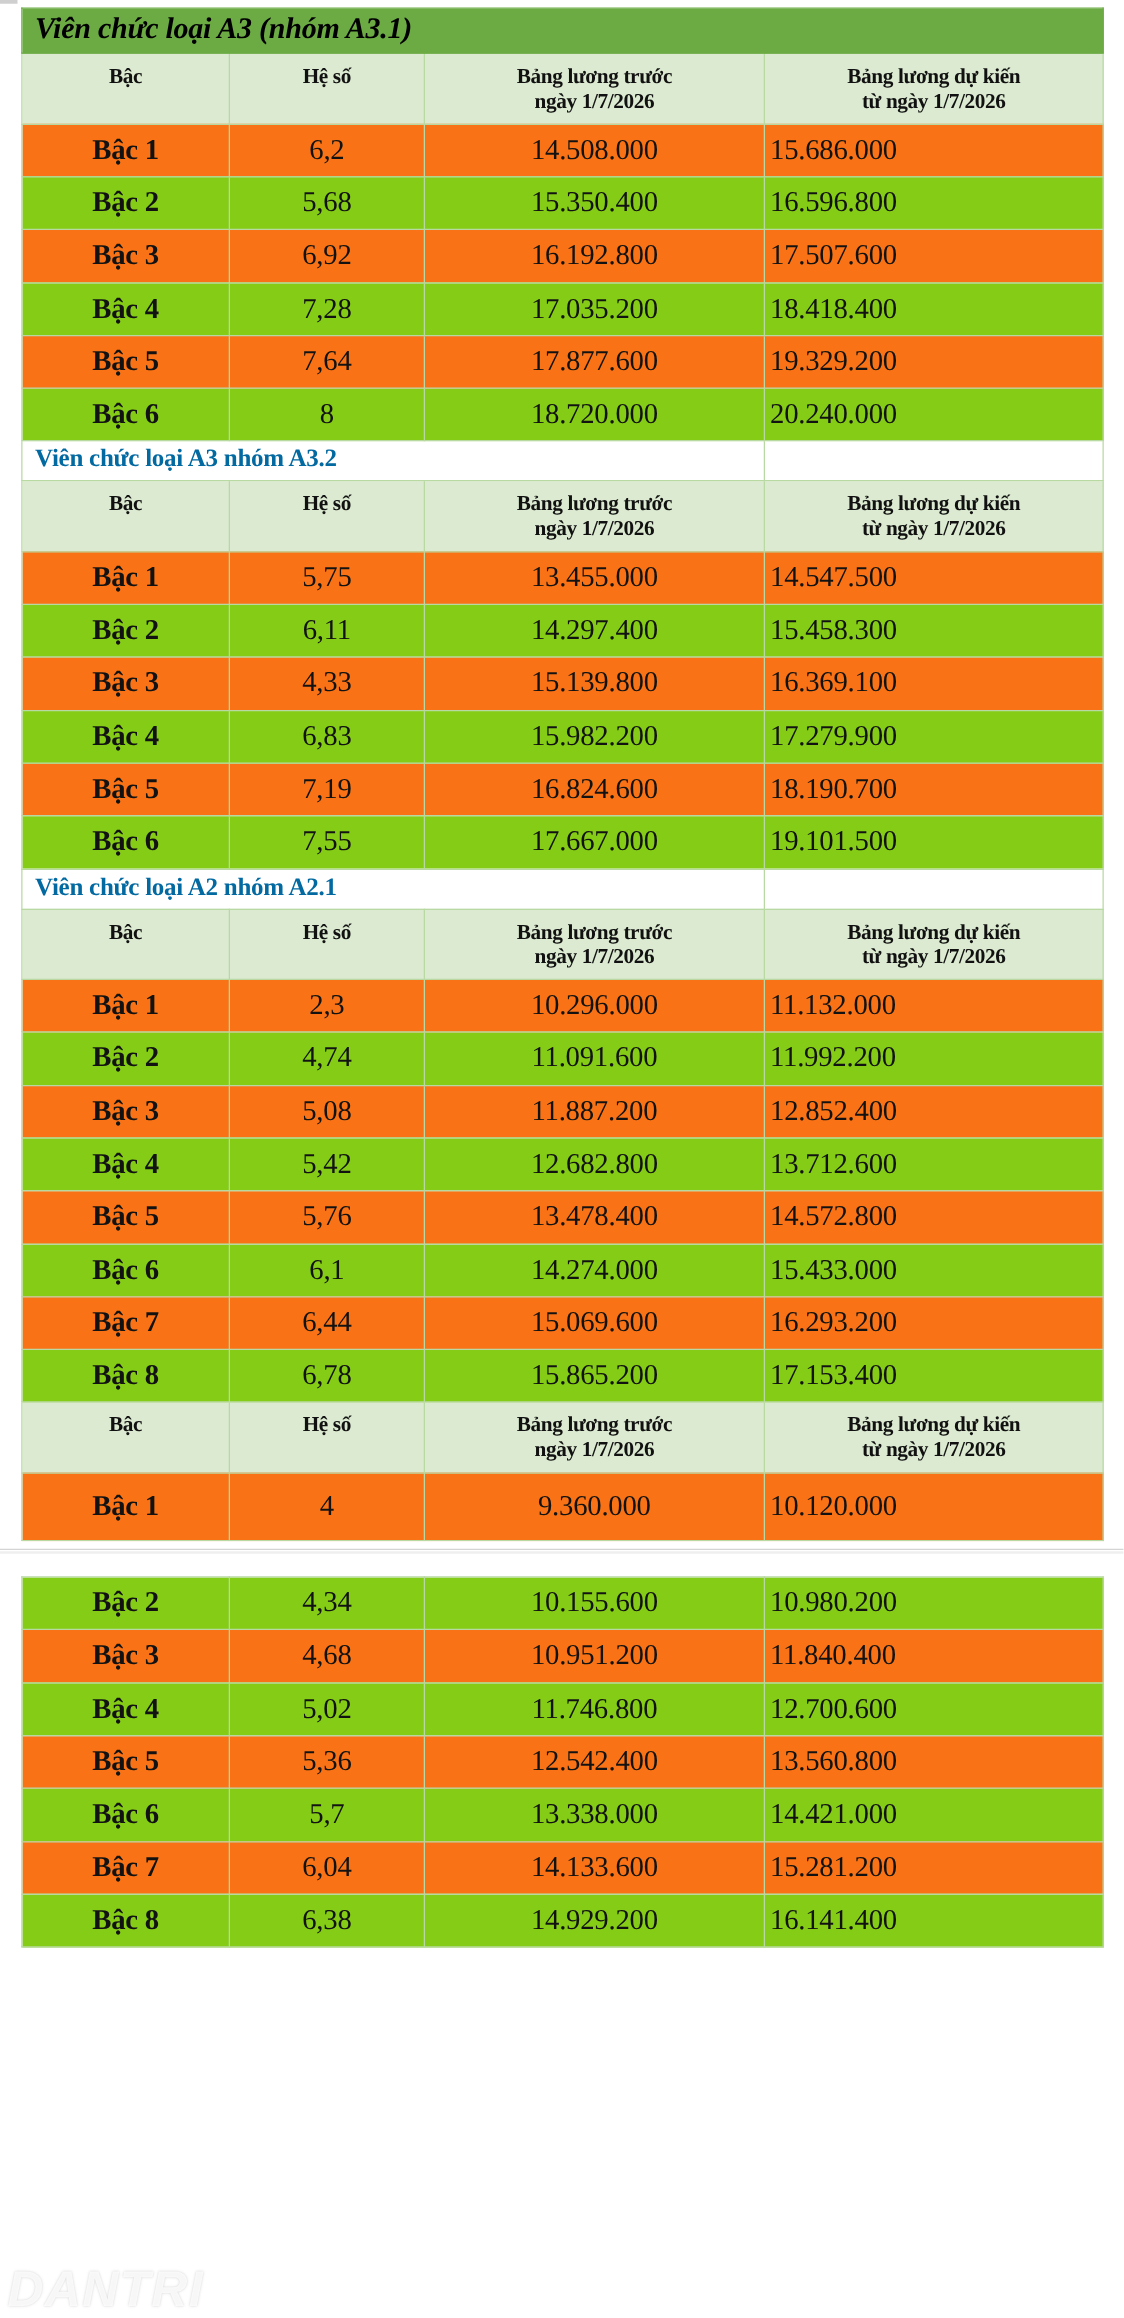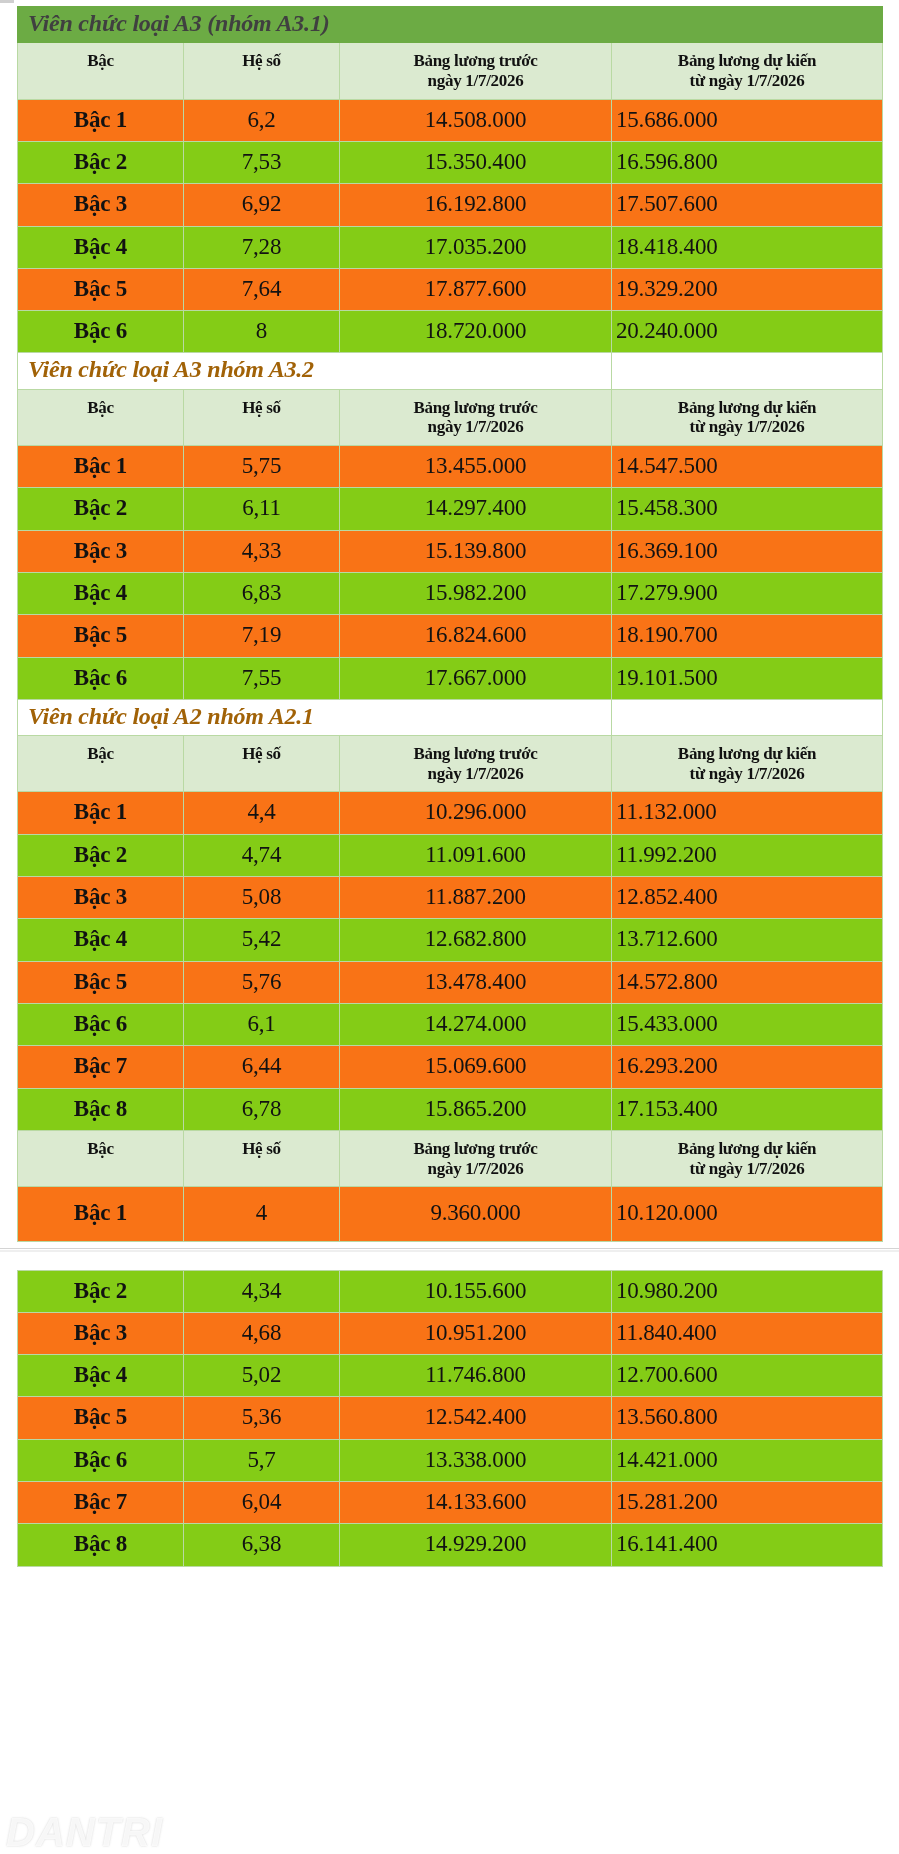--- a/index.html
+++ b/index.html
@@ -32,36 +32,35 @@
   }
   col.c1 { width: 166px; }
   col.c2 { width: 156px; }
   col.c3 { width: 272px; }
   col.c4 { width: 271px; }
 
   
   tr.group-title-green td {
     background: #6cab44;
     border: 1px solid #6cab44;
-    color: #404040;
+    color: #000000;
     font-style: italic;
     font-weight: bold;
     font-size: 24px;
     padding: 4px 0 6px 10px;
     letter-spacing: -0.2px;
     line-height: 1.05;
   }
   tr.group-title-white td.gt-label {
     background: #ffffff;
     border: 1px solid #b9d9a3;
     border-right: 1px solid #b9d9a3;
-    color: #a16207;
-    font-style: italic;
+    color: #0369a1;
     font-weight: bold;
-    font-size: 24px;
+    font-size: 20px;
     padding: 4px 0 6px 10px;
     letter-spacing: -0.2px;
     line-height: 1.05;
   }
   tr.group-title-white td.gt-blank {
     background: #ffffff;
     border: 1px solid #b9d9a3;
   }
 
   
@@ -184,21 +183,21 @@
             </td>
           </tr>
           <tr class="data odd">
             <td class="bac">Bậc 1</td>
             <td class="hs">6,2</td>
             <td class="before">14.508.000</td>
             <td class="after">15.686.000</td>
           </tr>
           <tr class="data even">
             <td class="bac">Bậc 2</td>
-            <td class="hs">7,53</td>
+            <td class="hs">5,68</td>
             <td class="before">15.350.400</td>
             <td class="after">16.596.800</td>
           </tr>
           <tr class="data odd">
             <td class="bac">Bậc 3</td>
             <td class="hs">6,92</td>
             <td class="before">16.192.800</td>
             <td class="after">17.507.600</td>
           </tr>
           <tr class="data even">
@@ -282,21 +281,21 @@
               <div>Bảng lương trước</div>
               <div>ngày 1/7/2026</div>
             </td>
             <td class="two-line">
               <div>Bảng lương dự kiến</div>
               <div>từ ngày 1/7/2026</div>
             </td>
           </tr>
           <tr class="data odd">
             <td class="bac">Bậc 1</td>
-            <td class="hs">4,4</td>
+            <td class="hs">2,3</td>
             <td class="before">10.296.000</td>
             <td class="after">11.132.000</td>
           </tr>
           <tr class="data even">
             <td class="bac">Bậc 2</td>
             <td class="hs">4,74</td>
             <td class="before">11.091.600</td>
             <td class="after">11.992.200</td>
           </tr>
           <tr class="data odd">

